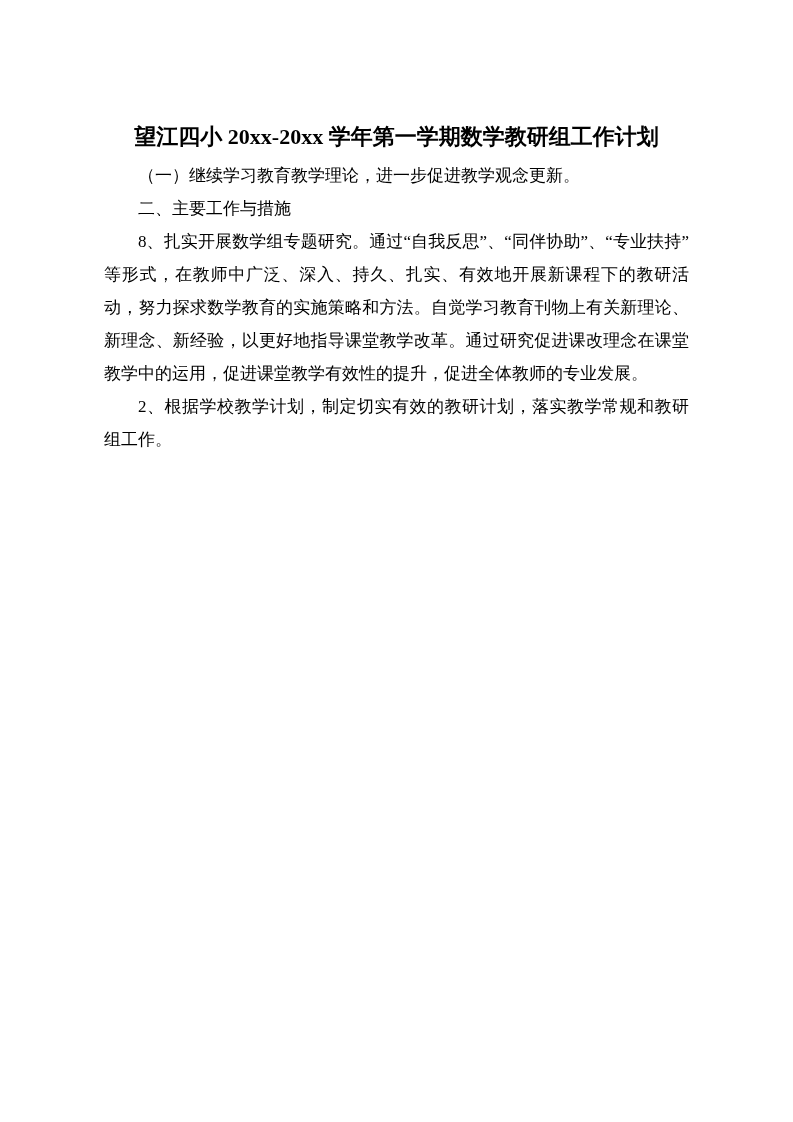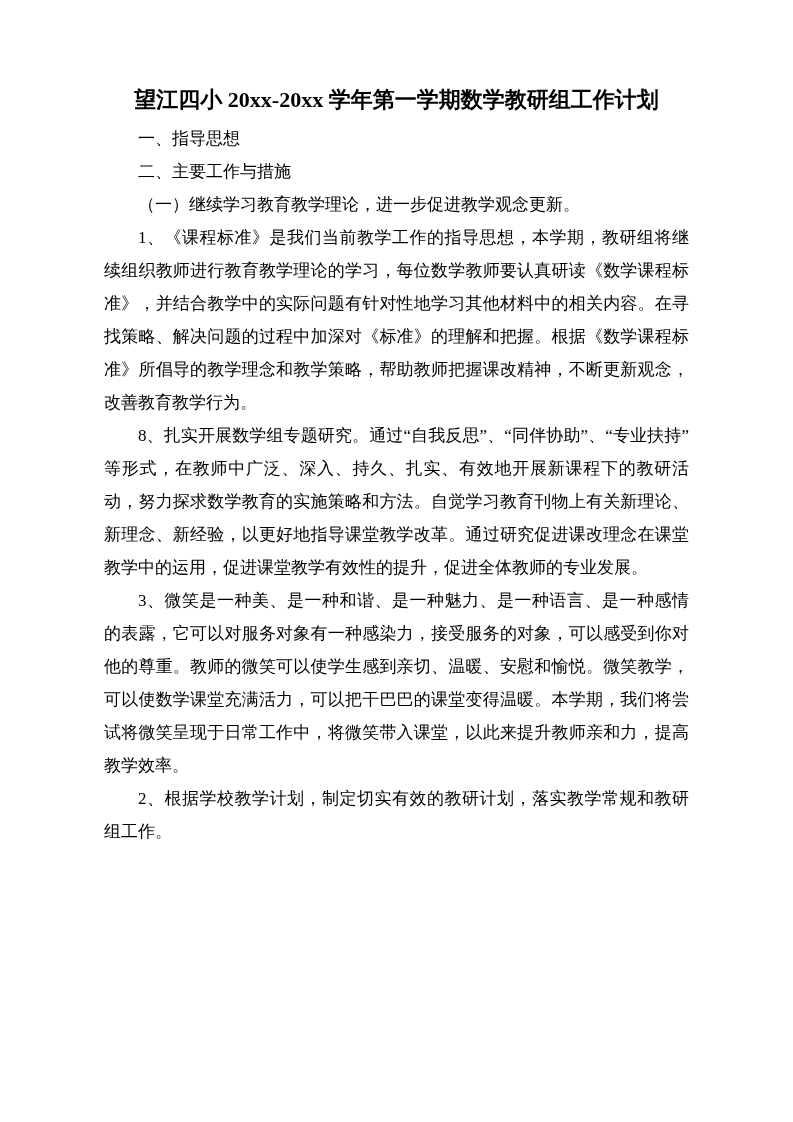--- a/index.html
+++ b/index.html
@@ -7,21 +7,21 @@
     padding: 0;
     background: #ffffff;
   }
   .page {
     position: relative;
     box-sizing: border-box;
     width: 793px;
     height: 1122px;
     margin: 0 auto;
     background: #ffffff;
-    padding: 83px 104px 40px 104px;
+    padding: 120px 104px 40px 104px;
     font-family: "Liberation Serif", "DejaVu Serif", serif;
     color: #000000;
     overflow: hidden;
   }
   .doc-title {
     font-size: 22px;
     font-weight: 700;
     line-height: 34px;
     text-align: center;
     margin: 0 0 5px 0;
@@ -35,28 +35,25 @@
     text-indent: 2em;
     word-break: break-all;
   }
 </style>
 </head>
 <body>
 
 <div class="page">
   <h1 class="doc-title">望江四小 20xx-20xx 学年第一学期数学教研组工作计划</h1>
 
-  <p class="para">一、指导思想</p>
 
+
+  <p class="para">（一）继续学习教育教学理论，进一步促进教学观念更新。</p>
 
   <p class="para">二、主要工作与措施</p>
 
-  <p class="para">（一）继续学习教育教学理论，进一步促进教学观念更新。</p>
-
-  <p class="para">1、《课程标准》是我们当前教学工作的指导思想，本学期，教研组将继续组织教师进行教育教学理论的学习，每位数学教师要认真研读《数学课程标准》，并结合教学中的实际问题有针对性地学习其他材料中的相关内容。在寻找策略、解决问题的过程中加深对《标准》的理解和把握。根据《数学课程标准》所倡导的教学理念和教学策略，帮助教师把握课改精神，不断更新观念，改善教育教学行为。</p>
 
   <p class="para">8、扎实开展数学组专题研究。通过“自我反思”、“同伴协助”、“专业扶持”等形式，在教师中广泛、深入、持久、扎实、有效地开展新课程下的教研活动，努力探求数学教育的实施策略和方法。自觉学习教育刊物上有关新理论、新理念、新经验，以更好地指导课堂教学改革。通过研究促进课改理念在课堂教学中的运用，促进课堂教学有效性的提升，促进全体教师的专业发展。</p>
 
-  <p class="para">3、微笑是一种美、是一种和谐、是一种魅力、是一种语言、是一种感情的表露，它可以对服务对象有一种感染力，接受服务的对象，可以感受到你对他的尊重。教师的微笑可以使学生感到亲切、温暖、安慰和愉悦。微笑教学，可以使数学课堂充满活力，可以把干巴巴的课堂变得温暖。本学期，我们将尝试将微笑呈现于日常工作中，将微笑带入课堂，以此来提升教师亲和力，提高教学效率。</p>
 
 
   <p class="para">2、根据学校教学计划，制定切实有效的教研计划，落实教学常规和教研组工作。</p>
 </div>
 
 </body></html>

